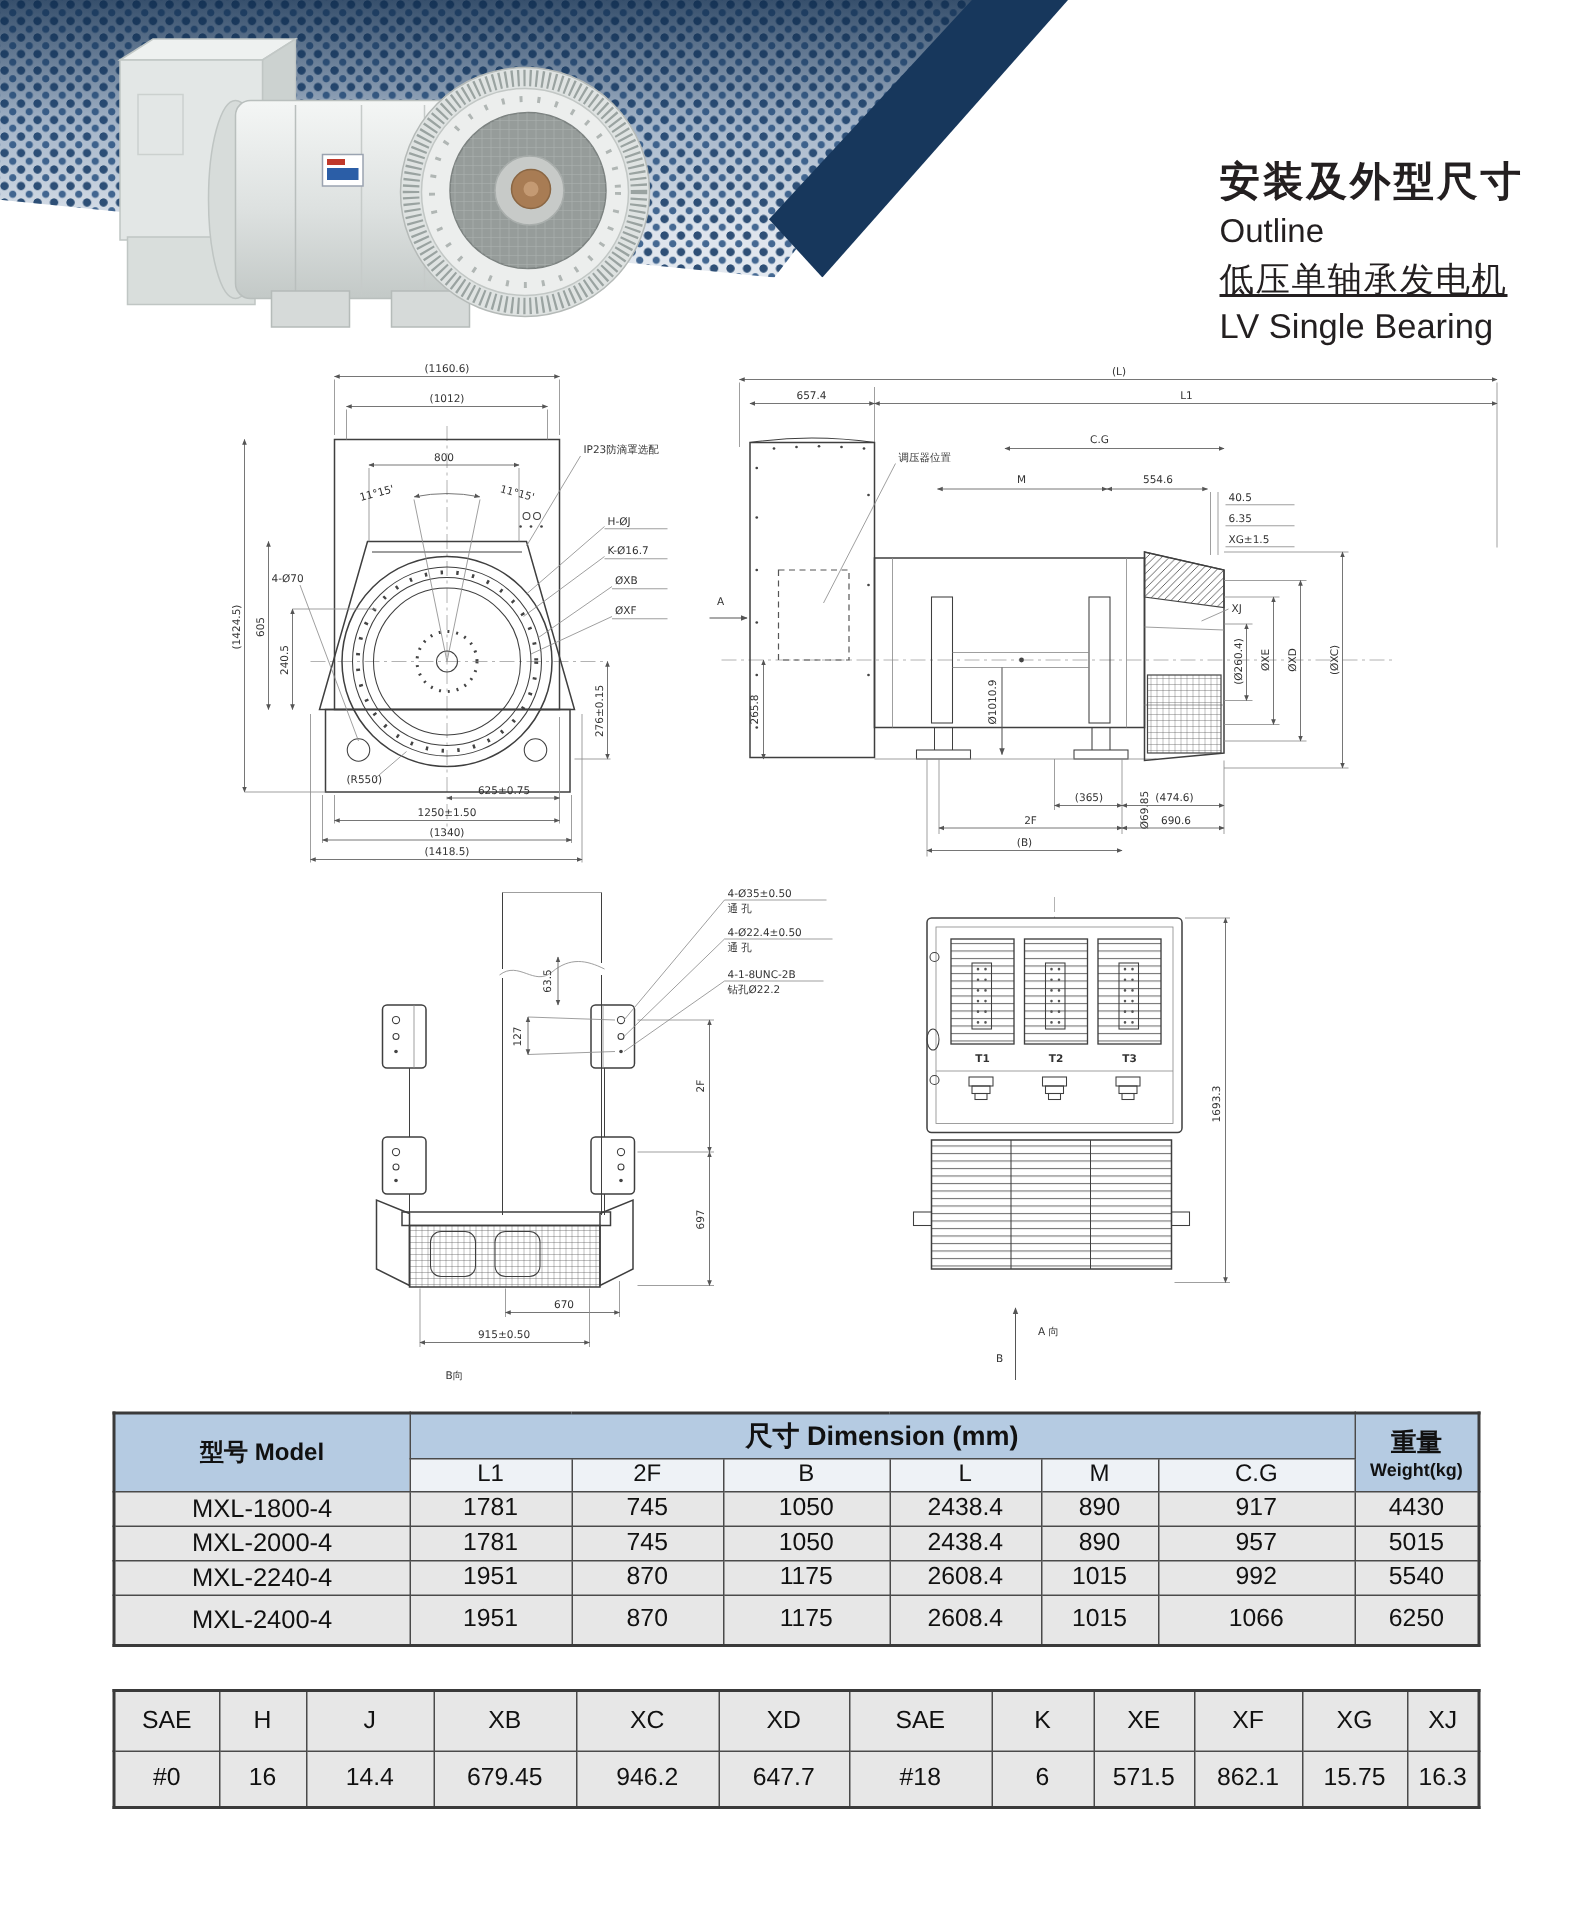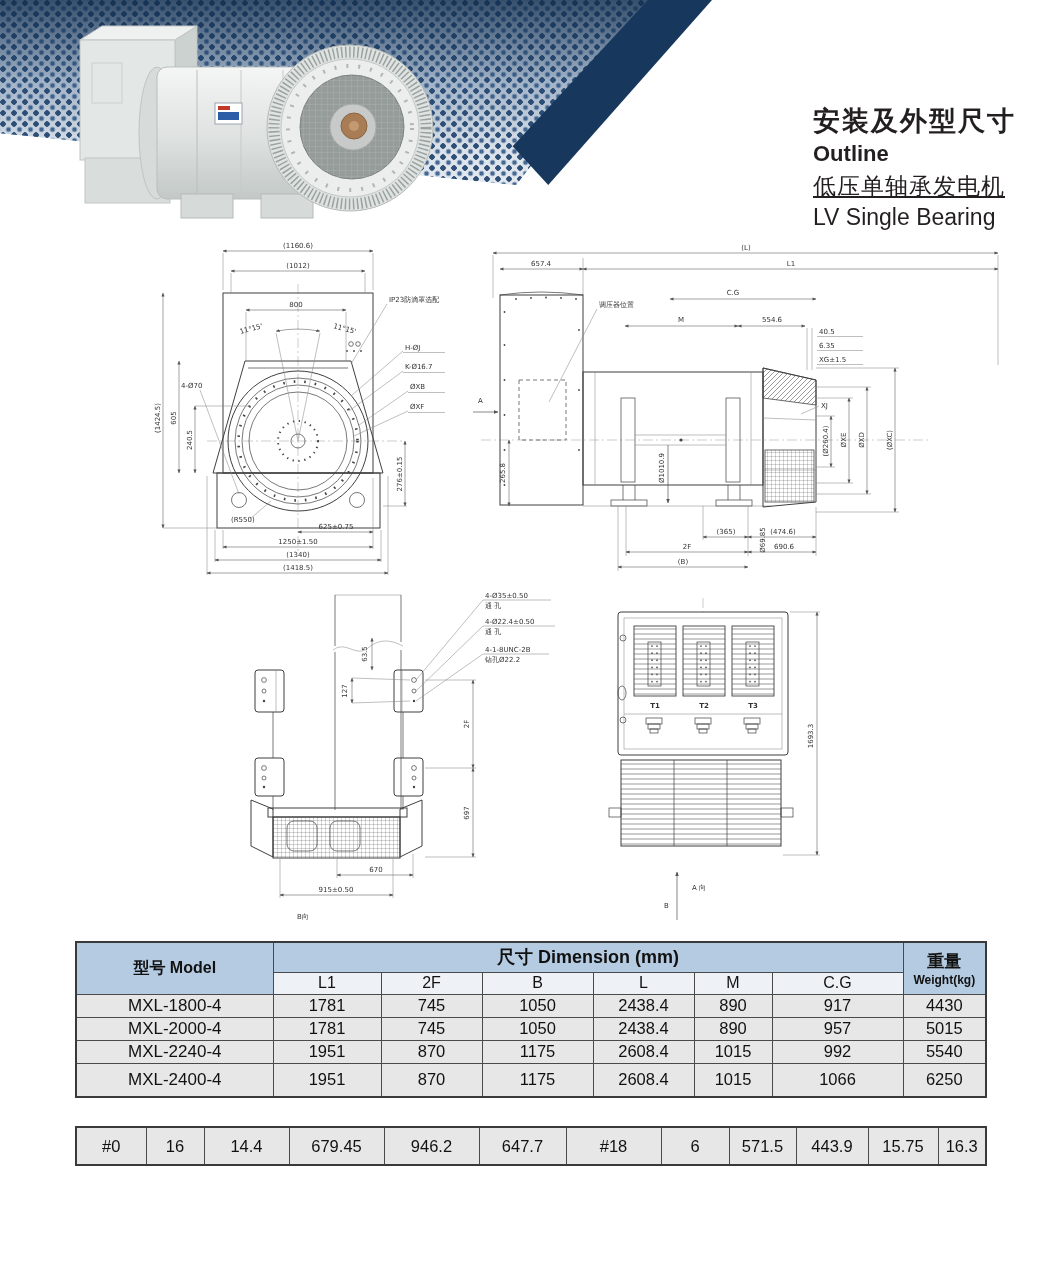--- a/index.html
+++ b/index.html
@@ -15,21 +15,21 @@
       radial-gradient(circle at 3px 3px, #23466f 2.5px, transparent 3px),
       radial-gradient(circle at 3px 3px, #3a608c 2.1px, transparent 2.7px),
       linear-gradient(180deg,#b9c6d6,#e2e8ef);
     background-size:100% 100%, 11px 11px, 11px 11px, 100% 100%;
     background-position:0 0, 0 0, 5.5px 5.5px, 0 0;}
   .wedge{position:absolute;left:0;top:0;width:712px;height:185px;background:#17375c;
     clip-path:polygon(91% 0,100% 0,77% 100%,72% 79%);}
 
   .titleblock{position:absolute;left:813px;top:103px;color:#231f20;}
   .titleblock .t1{font-size:27px;font-weight:bold;letter-spacing:2px;}
-  .titleblock .t2{font-size:22px;font-weight:bold;margin-top:2px;}
+  .titleblock .t2{font-size:22px;font-weight:normal;margin-top:2px;}
   .titleblock .t3{font-size:23px;margin-top:4px;letter-spacing:1px;text-decoration:underline;}
   .titleblock .t4{font-size:23px;margin-top:2px;}
 
   
   .cad{position:absolute;overflow:visible;}
   .cad text{font-family:"DejaVu Sans",sans-serif;font-size:7px;fill:#333;}
   .ol{fill:none;stroke:#3f3f3f;stroke-width:1;}
   .ol2{fill:none;stroke:#3f3f3f;stroke-width:0.7;}
   .tl{fill:none;stroke:#8a8a8a;stroke-width:0.55;}
   .dl{fill:none;stroke:#666;stroke-width:0.6;marker-start:url(#arw);marker-end:url(#arw);}
@@ -529,30 +529,44 @@
       <col style="width:95px">
         <col style="width:87px">
         <col style="width:95px">
         <col style="width:68px">
       <col style="width:67px">
         <col style="width:72px">
         <col style="width:70px">
         <col style="width:48px">
     </colgroup>
     <tbody>
+      <tr class="dat" style="height:40px">
+        <td>SAE</td>
+        <td>H</td>
+        <td>J</td>
+        <td>XB</td>
+        <td>XC</td>
+        <td>XD</td>
+        <td>SAE</td>
+        <td>K</td>
+        <td>XE</td>
+        <td>XF</td>
+        <td>XG</td>
+        <td>XJ</td>
+      </tr>
       <tr class="dat" style="height:38px">
         <td>#0</td>
         <td>16</td>
         <td>14.4</td>
         <td>679.45</td>
         <td>946.2</td>
         <td>647.7</td>
         <td>#18</td>
         <td>6</td>
         <td>571.5</td>
-        <td>443.9</td>
+        <td>862.1</td>
         <td>15.75</td>
         <td>16.3</td>
       </tr>
     </tbody>
   </table>
 
 </div>
 
 </body></html>

